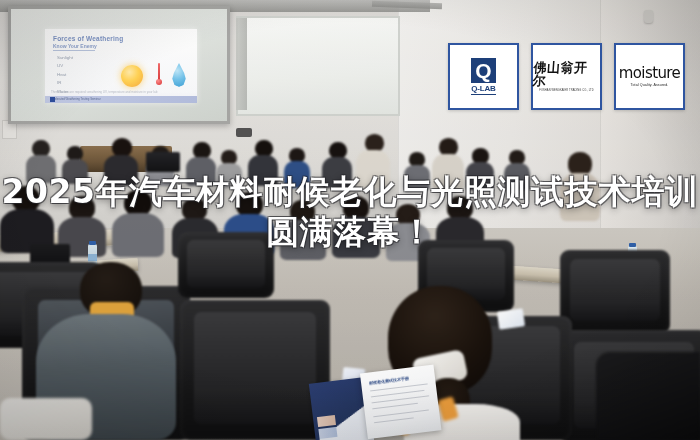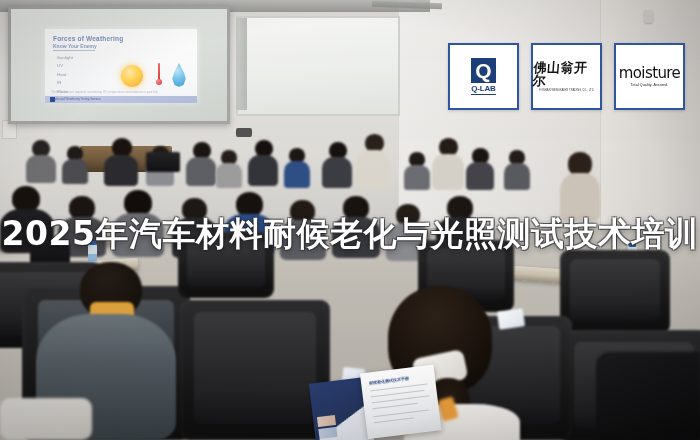--- a/index.html
+++ b/index.html
@@ -268,21 +268,20 @@
     font-size:15px;color:#111;letter-spacing:-.6px;line-height:1;
     font-family:"DejaVu Sans","Liberation Sans",sans-serif;
   }
   .itk .tag{margin-top:2.5px;font-size:3.6px;color:#222;letter-spacing:.1px;white-space:nowrap;}
 
   
   .headline{
     position:absolute;left:0;right:0;top:172px;z-index:50;
     text-align:center;
     font-family:"DejaVu Sans","Liberation Sans",sans-serif;
-    margin-top:42px;
   }
   .hl-line{
     color:#ffffff;font-weight:bold;
     font-size:33px;line-height:40px;letter-spacing:.5px;
     text-shadow:
       0 0 1px rgba(0,0,0,.65),
       1px 1px 0 rgba(40,40,45,.55),
       -1px 1px 0 rgba(40,40,45,.45),
       1px -1px 0 rgba(40,40,45,.45),
       -1px -1px 0 rgba(40,40,45,.45),
@@ -554,15 +553,16 @@
       <div class="itk">
         <div class="nm">moisture</div>
         <div class="tag">Total Quality. Assured.</div>
       </div>
     </div>
 
   </div>
 
   <div class="headline">
     <div class="hl-line">2025年汽车材料耐候老化与光照测试技术培训</div>
+    <div class="hl-line second">圆满落幕！</div>
   </div>
 
 </div>
 
 </body></html>

